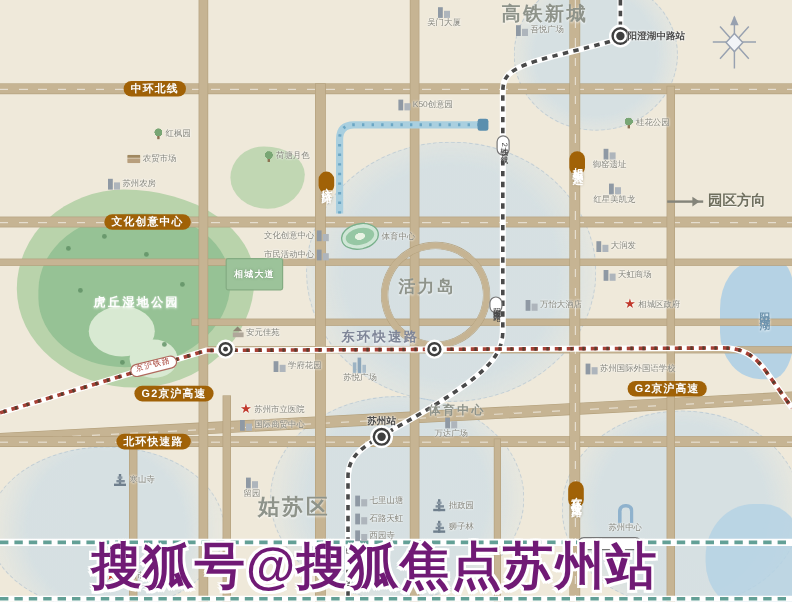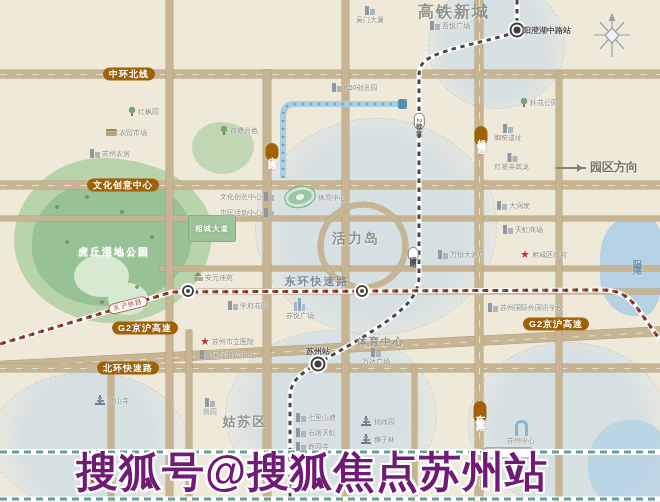--- a/index.html
+++ b/index.html
@@ -184,21 +184,21 @@
     <div class="road-label z30 vert" style="left: 481px; top: 136px;">相城大道</div>
     <div class="road-label z30 vert" style="left: 480px; top: 412px;">东环快速路</div>
     <div class="dir z30" style="left: 556px; top: 159px;">
       <span class="arrow right"></span>
       <span>园区方向</span>
     </div>
     <div class="area-label z30" style="left: 454px; top: 12px; font-size: 16px;">高铁新城</div>
     <div class="area-label z30" style="left: 356px; top: 239px; font-size: 14px;">活力岛</div>
     <div class="area-label z30" style="left: 317px; top: 281px; font-size: 11px; color: rgb(127, 134, 152);">东环快速路</div>
     <div class="area-label z30" style="left: 381px; top: 342px; font-size: 10px;">体育中心</div>
-    <div class="area-label z30" style="left: 245px; top: 422px; font-size: 13px;">姑苏区</div>
+    <div class="area-label z30" style="left: 245px; top: 422px; font-size: 18px;">姑苏区</div>
     <div class="area-label z30" style="left: 114px; top: 252px; font-size: 10px; color: rgb(255, 255, 255);">虎丘湿地公园</div>
     <div class="area-label z30 vert" style="left: 637px; top: 257px; font-size: 9px; color: rgb(109, 147, 173);">阳澄湖</div>
     <div class="station-target z40" style="left: 517px; top: 30px;"></div>
     <div class="station-label z40" style="left: 547px; top: 30px;">阳澄湖中路站</div>
     <div class="station-target z40" style="left: 318px; top: 364px;"></div>
     <div class="station-label z40" style="left: 318px; top: 351px;">苏州站</div>
     <div class="station-target z40" style="left: 188px; top: 291px; width: 8px; height: 8px;"></div>
     <div class="station-target z40" style="left: 362px; top: 291px; width: 8px; height: 8px;"></div>
     <div class="rail-pill z40" style="left: 419px; top: 121px;">地铁2号线</div>
     <div class="rail-pill z40" style="left: 413px; top: 254px;">阳澄湖中路站</div>

